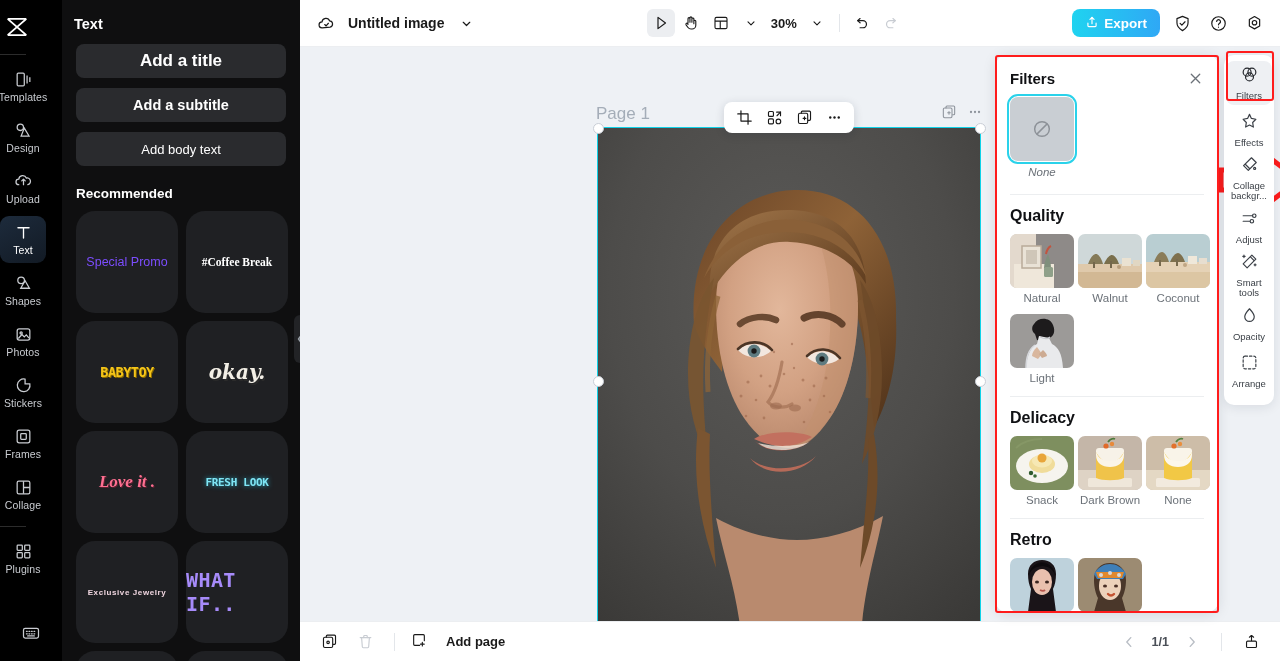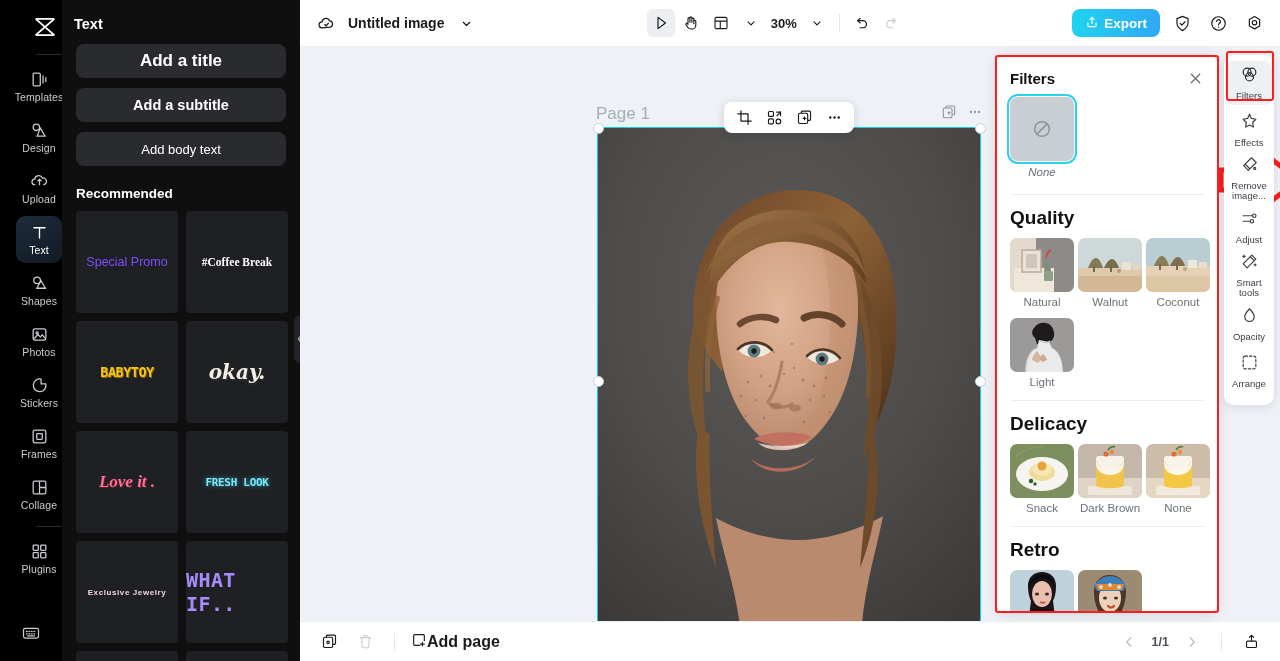--- a/index.html
+++ b/index.html
@@ -6,21 +6,21 @@
   html, body {
     width: 1280px; height: 661px; overflow: hidden;
     font-family: "Liberation Sans", sans-serif;
     background: #eef1f5;
   }
   .app { position: relative; width: 1280px; height: 661px; display: flex; }
 
   
   .rail {
     width: 62px; background: #000; flex: 0 0 62px;
-    display: flex; flex-direction: column; align-items: flex-end;
+    display: flex; flex-direction: column; align-items: flex-start;
     padding-top: 10px; position: relative;
   }
   .logo { width: 34px; height: 34px; display:flex; align-items:center; justify-content:center; margin-bottom: 6px;}
   .rail-divider { width: 26px; height: 1px; background: #2c2c2c; margin: 4px 0 8px; }
   .rail-item {
     width: 46px; height: 47px; border-radius: 9px;
     display: flex; flex-direction: column; align-items: center; justify-content: center;
     gap: 3px; margin-bottom: 4px; cursor: pointer;
   }
   .rail-item.active { background: linear-gradient(150deg,#1d2b3c 0%, #121a24 100%); }
@@ -39,21 +39,21 @@
     background: #2a2b2e; border-radius: 8px; color: #fff;
     height: 34px; display: flex; align-items: center; justify-content: center;
     margin-bottom: 10px; cursor: pointer; width: 210px; margin-left: 4px; text-align: center;
   }
   .text-btn.t1 { font-size: 17px; font-weight: 700; }
   .text-btn.t2 { font-size: 14.5px; font-weight: 700; }
   .text-btn.t3 { font-size: 13px; font-weight: 400; }
   .panel-sub { color: #fff; font-size: 13.5px; font-weight: 700; padding: 10px 0 10px 4px; }
   .grid { display: grid; grid-template-columns: 102px 102px; gap: 8px; margin-left: 4px; }
   .card {
-    height: 102px; background: #1f2023; border-radius: 4px;
+    height: 102px; background: #1f2023; border-radius: 19px;
     display: flex; align-items: center; justify-content: center;
     overflow: hidden; cursor: pointer;
   }
   .s1 { color:#7c4dff; font-size:12.5px; font-family:"Liberation Sans",sans-serif; }
   .s2 { color:#fff; font-size:11.5px; font-weight:700; font-family:"Liberation Serif",serif; }
   .s3 { color:#f5c518; font-size:13.5px; font-weight:700; letter-spacing:-0.5px; font-family:"DejaVu Sans Mono",monospace; text-shadow: 1px 1px 0 #8a6a00; }
   .s4 { color:#f3efe6; font-size:20px; font-weight:700; font-style:italic; font-family:"DejaVu Serif",serif; text-shadow: 1.5px 1.5px 0 #2b2b2b; }
   .s5 { color:#ff6f91; font-size:17px; font-weight:700; font-style:italic; font-family:"Liberation Serif",serif; text-shadow:1px 1px 0 #5a2030; }
   .s6 { color:#7fe6f5; font-size:11px; font-weight:700; letter-spacing:-0.3px; font-family:"DejaVu Sans Mono",monospace; text-shadow: 0 0 5px #2aa6c0; }
   .s7 { color:#f0d6e0; font-size:8px; font-weight:700; letter-spacing:.6px; }
@@ -106,21 +106,21 @@
   .stage-right-icons { position:absolute; top: 57px; left: 641px; display:flex; gap:10px; align-items:center; }
 
   .red-arrow { position:absolute; left: 918px; top: 108px; z-index: 12; pointer-events:none; }
 
   
   .bottombar {
     height: 40px; flex: 0 0 40px; background:#fff; border-top:1px solid #eceef1;
     display:flex; align-items:center; padding: 0 16px; gap: 10px;
   }
   .bb-icon { width: 26px; height:26px; display:flex; align-items:center; justify-content:center; border-radius:5px; cursor:pointer; }
-  .addpage { display:flex; align-items:center; gap:0; font-size:16px; color:#1a1a1a; font-weight:600; cursor:pointer;}
+  .addpage { display:flex; align-items:center; gap:19px; font-size:13px; color:#1a1a1a; font-weight:600; cursor:pointer;}
   .pageno { font-size:12.5px; color:#4a4f57; font-weight:600; }
 
   
   .filters-panel {
     position:absolute; right: 62px; top: 55px; width: 222px; height: 557px;
     background:#fff; border-radius: 10px; box-shadow: 0 2px 14px rgba(20,30,50,.13);
     overflow: hidden; z-index: 30;
   }
   .fp-inner { height: 100%; overflow: hidden; padding: 0 14px; }
   .fp-head { display:flex; align-items:center; justify-content:space-between; padding: 14px 0 10px; }
@@ -128,21 +128,21 @@
   .fp-close { cursor:pointer; width:18px; height:18px; display:flex; align-items:center; justify-content:center; }
   .none-wrap { padding-bottom: 10px; font-style: italic; }
   .none-thumb {
     width: 64px; height: 64px; border-radius: 8px; background:#c9ced3;
     display:flex; align-items:center; justify-content:center;
     outline: 2px solid #2ad2ea; outline-offset: 1px;
     cursor:pointer;
   }
   .thumb-cap { font-size:11.5px; color:#6b7178; text-align:center; width: 64px; margin-top: 5px; }
   .fp-sep { height:1px; background:#eceef0; margin: 6px 0 0; }
-  .fp-group-title { font-size:19px; font-weight:700; color:#101114; margin: 12px 0 9px; }
+  .fp-group-title { font-size:16px; font-weight:700; color:#101114; margin: 12px 0 9px; }
   .fp-grid { display:grid; grid-template-columns: repeat(3, 64px); gap: 4px 4px; }
   .fp-item { cursor:pointer; }
   .fp-thumb { width:64px; height:54px; border-radius:7px; overflow:hidden; position:relative; }
   .fp-cap { font-size:11.5px; color:#6b7178; text-align:center; width:64px; margin-top:4px; margin-bottom: 6px; }
 
   
   .right-rail {
     position:absolute; right: 6px; top: 55px; width: 50px; height: 350px;
     background:#fff; border-radius: 10px; box-shadow: 0 2px 12px rgba(20,30,50,.10);
     display:flex; flex-direction:column; align-items:center; padding-top: 6px; z-index: 31;
@@ -802,21 +802,21 @@
         <span class="rr-label">Effects</span>
       </div>
       <div class="rr-item">
         <span>
           <svg width="19" height="19" viewBox="0 0 24 24" fill="none" stroke="#3b4047" stroke-width="1.5" stroke-linecap="round" stroke-linejoin="round">
               <path d="M14.5 3.5l6 6-10 10-6-6z"></path>
               <path d="M7 12l5 5"></path>
               <circle cx="18.5" cy="17" r="1.3"></circle>
             </svg>
         </span>
-        <span class="rr-label">Remove image...</span>
+        <span class="rr-label">Collage backgr...</span>
       </div>
       <div class="rr-item">
         <span>
           <svg width="19" height="19" viewBox="0 0 24 24" fill="none" stroke="#3b4047" stroke-width="1.5" stroke-linecap="round">
               <path d="M4 8.5h12M4 15.5h8"></path>
               <circle cx="18" cy="8.5" r="2.2"></circle>
               <circle cx="15" cy="15.5" r="2.2"></circle>
             </svg>
         </span>
         <span class="rr-label">Adjust</span>

